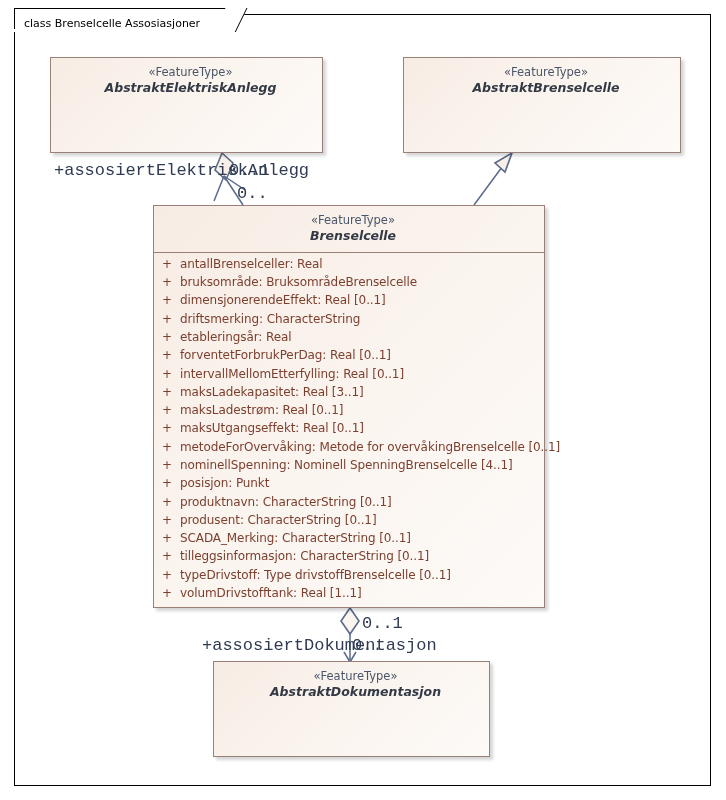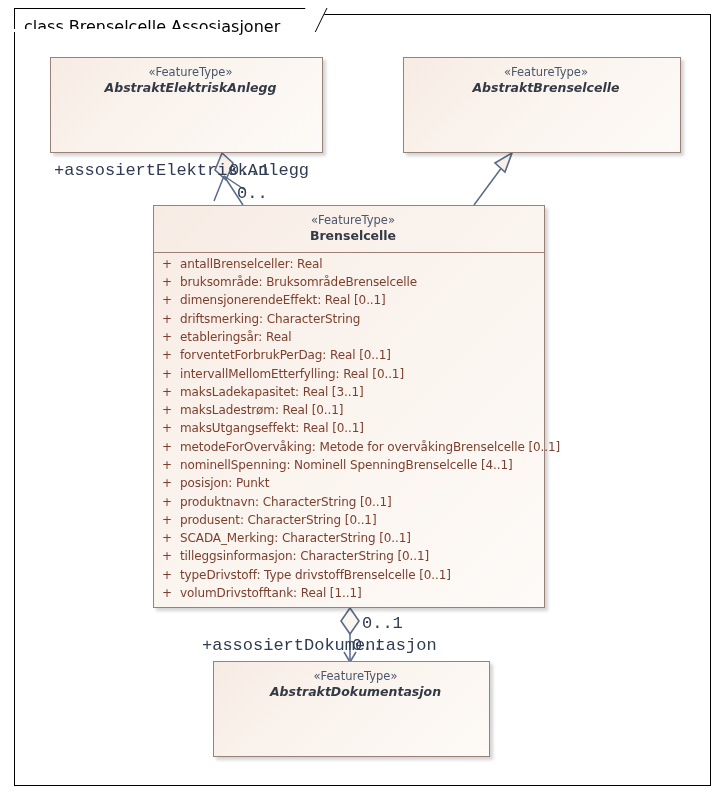--- a/index.html
+++ b/index.html
@@ -29,24 +29,24 @@
   }
   .frame-tab {
     position: absolute;
     left: 14px;
     top: 8px;
     height: 22px;
     background: #ffffff;
     border: 1.5px solid #000000;
     border-bottom: none;
     box-sizing: border-box;
-    padding: 8px 26px 0 9px;
+    padding: 16px 26px 0 9px;
     display: flex;
-    align-items: flex-start;
-    font-size: 16px;
+    align-items: flex-end;
+    font-size: 11px;
     color: #000000;
     white-space: nowrap;
     z-index: 5;
   }
   .frame-tab::after {
     content: "";
     position: absolute;
     right: -10px;
     top: -1.5px;
     width: 22px;
@@ -84,20 +84,21 @@
   }
   .stereotype {
     font-size: 11.5px;
     color: #4a5669;
     font-style: normal;
   }
   .cls-name {
     font-size: 12.5px;
     font-weight: bold;
     color: #333a46;
+    font-style: italic;
   }
   .cls-name.abstract { font-style: italic; }
 
   .uml-sep {
     border-top: 1px solid #9a8178;
   }
   .attr-list {
     padding: 4px 0 5px 0;
   }
   .attr-row {

